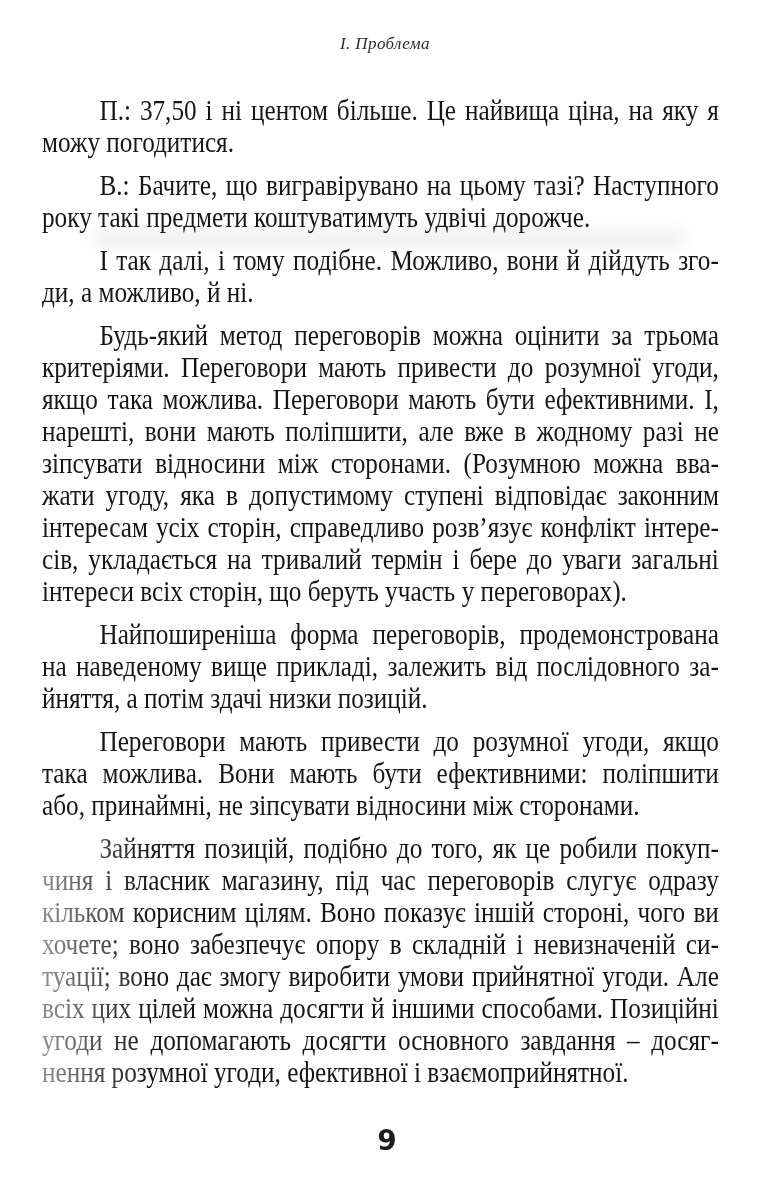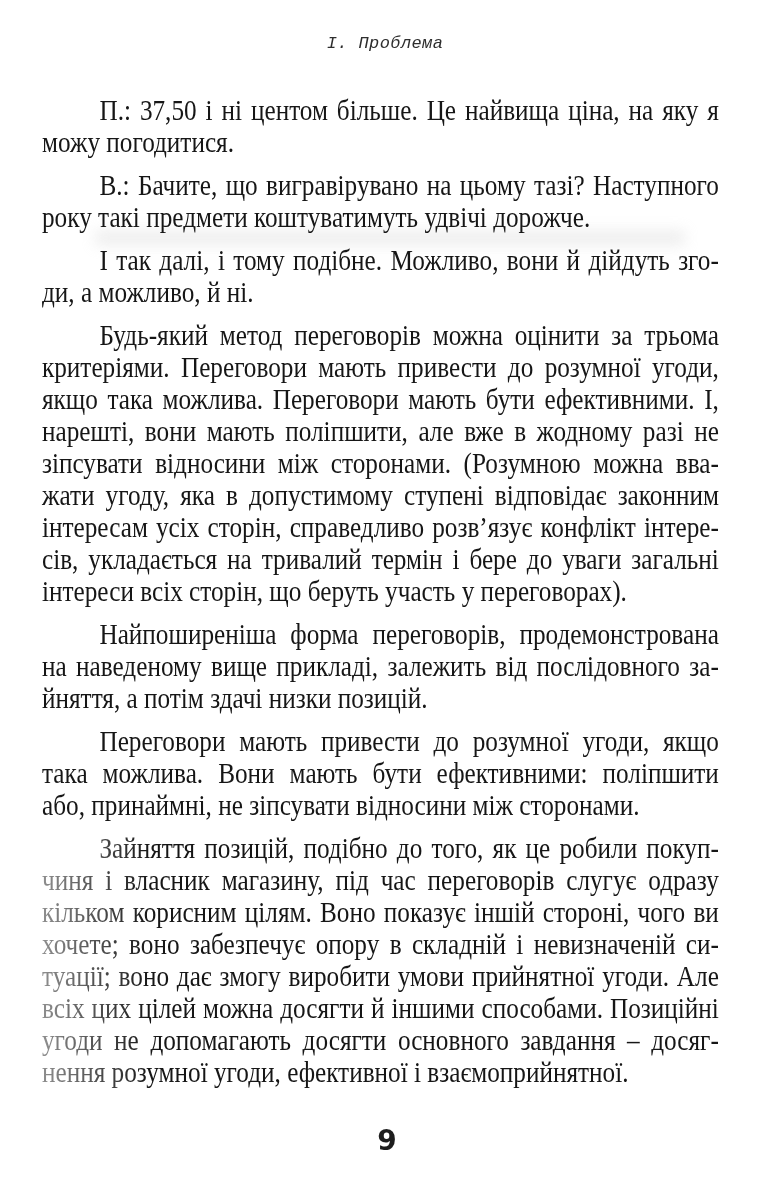--- a/index.html
+++ b/index.html
@@ -16,21 +16,21 @@
     overflow: hidden;
     font-family: "Liberation Serif", serif;
     color: var(--text-color, #161616);
   }
   .chapter-header {
     position: absolute;
     top: 34px;
     left: 0;
     width: 770px;
     text-align: center;
-    font-family: Liberation Mono, monospace;
+    font-family: Liberation Serif, serif;
     font-style: italic;
     font-size: 17px;
     letter-spacing: 0.4px;
     color: var(--header-color, #2e2e2e);
   }
   .text-block {
     position: absolute;
     top: 94px;
     left: 42px;
     width: 778px;

